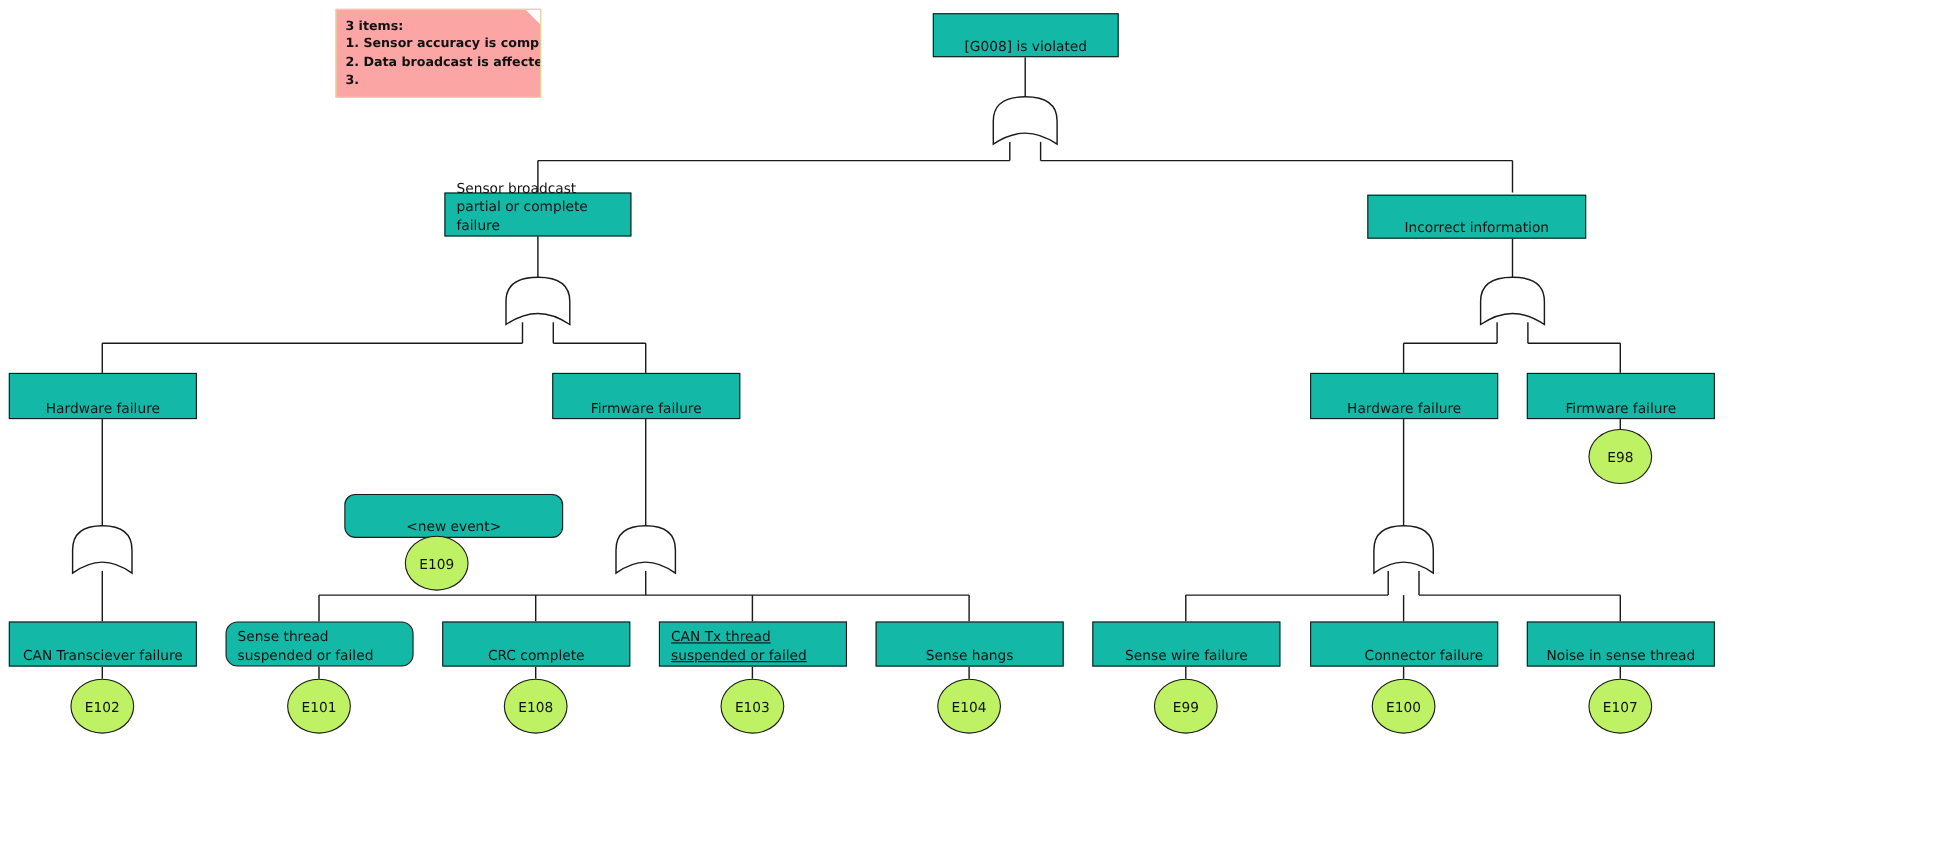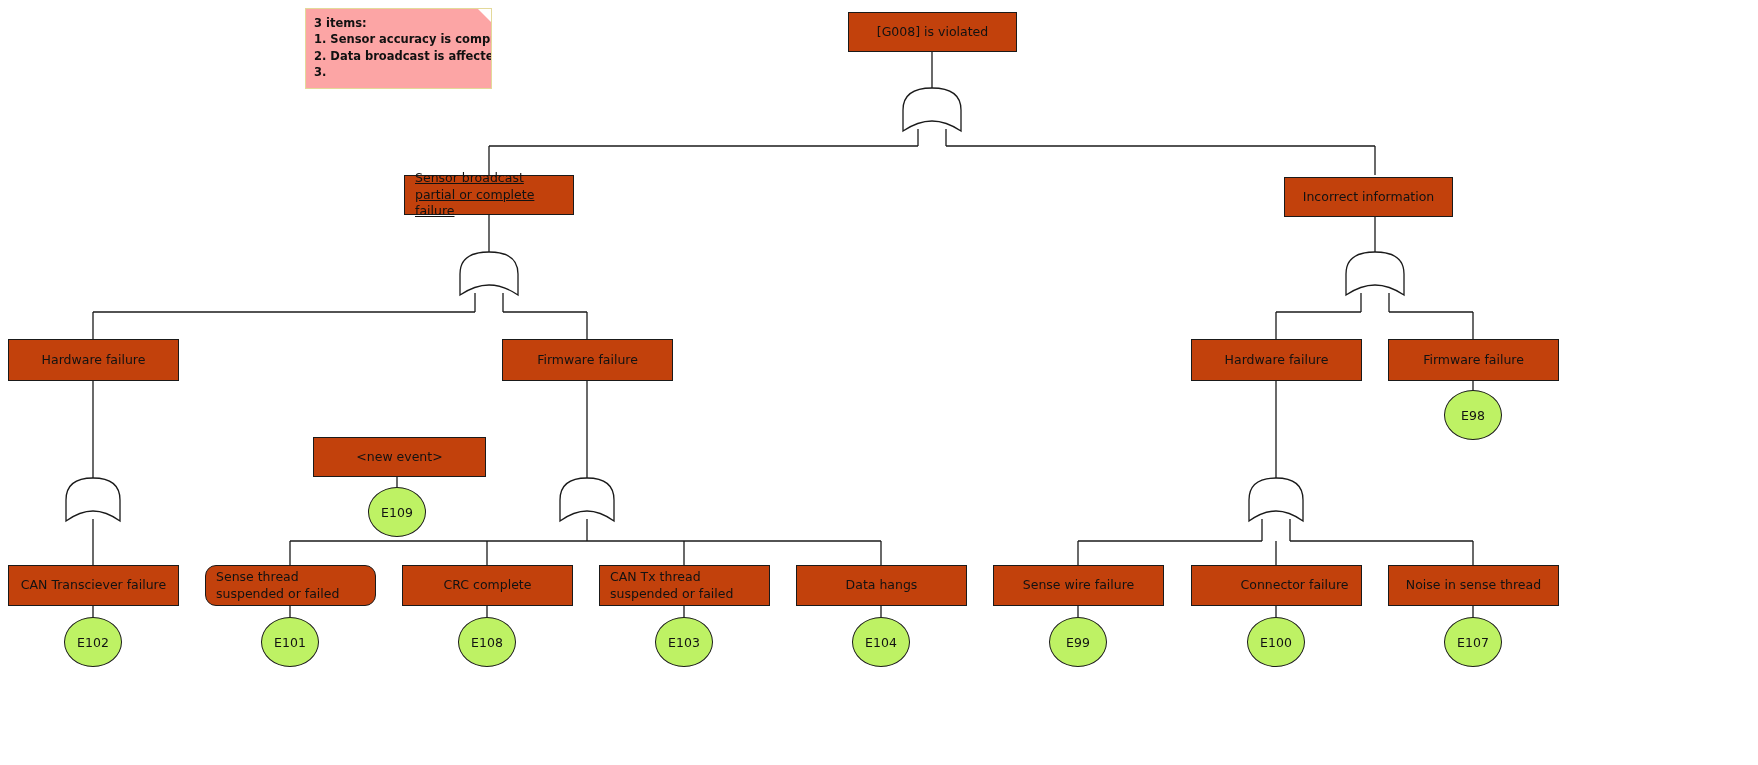--- a/index.html
+++ b/index.html
@@ -6,22 +6,22 @@
   body{
     width:1758px;height:765px;background:#ffffff;
     font-family:"DejaVu Sans","Liberation Sans",sans-serif;
     overflow:hidden;position:relative;
   }
   #canvas{position:absolute;left:0;top:0;width:1758px;height:765px;}
   svg.lines{position:absolute;left:0;top:0;width:1758px;height:765px;pointer-events:none;}
 
   .node{
     position:absolute;box-sizing:border-box;
-    border:1px solid #1a1a1a;background:#c2410c;
-    display:flex;align-items:center;
+    border:1px solid #1a1a1a;background:#14b8a6;
+    display:flex;align-items:flex-end;
     font-size:12.5px;color:#121212;line-height:1.35;
   }
   .node.center{justify-content:center;text-align:center;padding:0 8px;}
   .node.left{justify-content:flex-start;text-align:left;padding:0 10px;}
 
   .ev{
     position:absolute;box-sizing:border-box;
     border:1px solid #1a1a1a;background:#bef264;border-radius:50%;
     display:flex;align-items:center;justify-content:center;
     font-size:12.5px;color:#121212;
@@ -131,25 +131,25 @@
     <span class="note-line">3 items:</span>
     <span class="note-line">1. Sensor accuracy is compromised</span>
     <span class="note-line">2. Data broadcast is affected</span>
     <span class="note-line">3.</span>
   </div>
 
   <div class="node center" style="left:848px;top:12px;width:169px;height:40px;">
     <span>[G008] is violated</span>
   </div>
 
-  <div class="node left" style="left:404px;top:175px;width:170px;height:40px;text-decoration:underline;">
+  <div class="node left" style="left:404px;top:175px;width:170px;height:40px;">
     <span>Sensor broadcast partial or complete failure</span>
   </div>
 
-  <div class="node center" style="left:1284px;top:177px;width:169px;height:40px;">
+  <div class="node center" style="left:1243px;top:177px;width:199px;height:40px;">
     <span>Incorrect information</span>
   </div>
 
   <div class="node center" style="left:8px;top:339px;width:171px;height:42px;">
     <span>Hardware failure</span>
   </div>
 
   <div class="node center" style="left:502px;top:339px;width:171px;height:42px;">
     <span>Firmware failure</span>
   </div>
@@ -159,46 +159,46 @@
   </div>
 
   <div class="node center" style="left:1388px;top:339px;width:171px;height:42px;">
     <span>Firmware failure</span>
   </div>
 
   <div class="ev" style="left:1444px;top:390px;width:58px;height:50px;">
     <span>E98</span>
   </div>
 
-  <div class="node center" style="left:313px;top:437px;width:173px;height:40px;">
+  <div class="node center" style="left:313px;top:449px;width:199px;height:40px;border-radius:10px;">
     <span>&lt;new event&gt;</span>
   </div>
 
   <div class="ev" style="left:368px;top:487px;width:58px;height:50px;">
     <span>E109</span>
   </div>
 
   <div class="node center" style="left:8px;top:565px;width:171px;height:41px;">
     <span>CAN Transciever failure</span>
   </div>
 
   <div class="node left" style="left:205px;top:565px;width:171px;height:41px;border-radius:11px;">
     <span>Sense thread suspended or failed</span>
   </div>
 
   <div class="node center" style="left:402px;top:565px;width:171px;height:41px;">
     <span>CRC complete</span>
   </div>
 
-  <div class="node left" style="left:599px;top:565px;width:171px;height:41px;">
+  <div class="node left" style="left:599px;top:565px;width:171px;height:41px;text-decoration:underline;">
     <span>CAN Tx thread suspended or failed</span>
   </div>
 
   <div class="node center" style="left:796px;top:565px;width:171px;height:41px;">
-    <span>Data hangs</span>
+    <span>Sense hangs</span>
   </div>
 
   <div class="node center" style="left:993px;top:565px;width:171px;height:41px;">
     <span>Sense wire failure</span>
   </div>
 
   <div class="node center" style="left:1191px;top:565px;width:171px;height:41px;padding-left:44px;">
     <span>Connector failure</span>
   </div>
 

